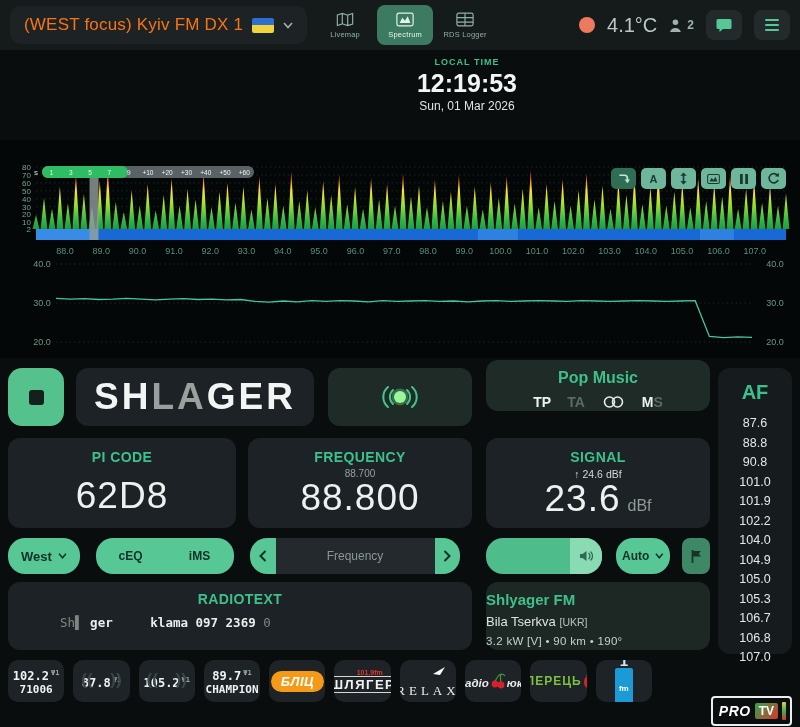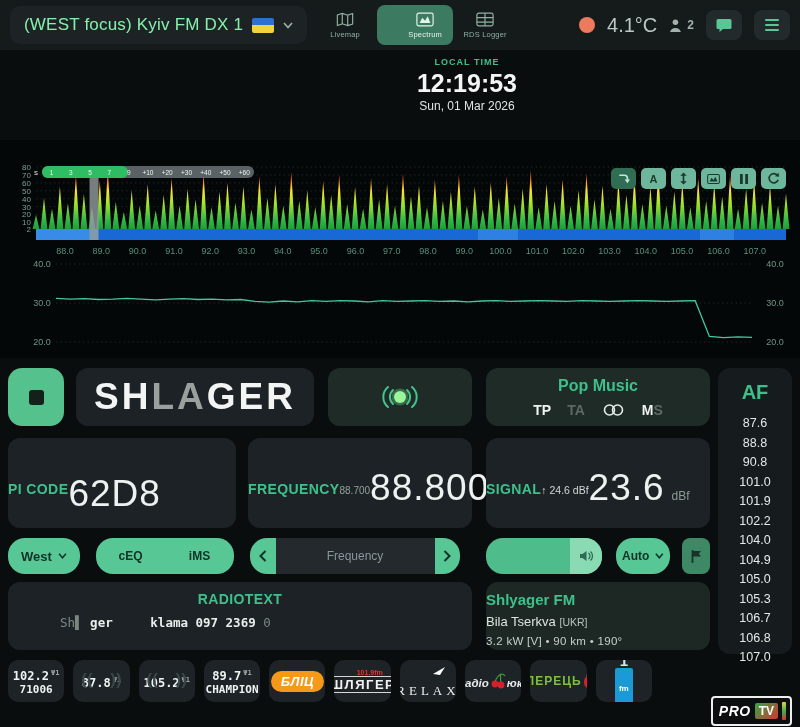--- a/index.html
+++ b/index.html
@@ -5,28 +5,28 @@
   html,body{margin:0;padding:0;background:#070a0a;}
   .app{position:relative;width:800px;height:727px;background:#0a0d0d;overflow:hidden;
        font-family:"Liberation Sans",sans-serif;color:#dfe5e2;}
   .graph-strip{position:absolute;left:0;top:140px;width:800px;height:218px;background:#040707;}
 
   
   .topbar{position:absolute;left:0;top:0;width:800px;height:50px;background:#151a1b;
           display:flex;align-items:center;padding:0 10px;box-sizing:border-box;gap:8px;}
   .title-pill{background:#1d2325;border-radius:10px;height:38px;display:flex;align-items:center;
               gap:9px;padding:0 14px;cursor:pointer;}
-  .title-text{font-size:17px;color:#86efac;letter-spacing:.2px;white-space:nowrap;}
+  .title-text{font-size:17px;color:#f97316;letter-spacing:.2px;white-space:nowrap;}
   .flag{width:22px;height:15px;border-radius:2px;overflow:hidden;display:inline-block;}
   .flag div{height:50%;}
   .flag .b{background:#2f6fd0;}.flag .y{background:#f2d33c;}
   .nav{display:flex;gap:4px;margin-left:2px;}
   .nav-item{width:56px;height:40px;border-radius:8px;display:flex;flex-direction:column;
             align-items:center;justify-content:center;gap:3px;color:#8fb1a2;cursor:pointer;}
-  .nav-item.active{background:#3d7a62;color:#e2f4ea;padding-left:20px;}
+  .nav-item.active{background:#3d7a62;color:#e2f4ea;}
   .nav-label{font-size:7.5px;letter-spacing:.2px;}
   .top-right{margin-left:auto;display:flex;align-items:center;gap:12px;}
   .temp-dot{width:16px;height:16px;border-radius:50%;background:#ed7a5c;}
   .temp-text{font-size:20px;font-weight:300;color:#bcc7c2;}
   .users{display:flex;align-items:center;gap:3px;color:#9fb3ab;font-size:12px;font-weight:700;}
   .sq-btn{width:36px;height:30px;border-radius:8px;background:#222a2c;border:none;display:flex;
           align-items:center;justify-content:center;cursor:pointer;}
   .burger{display:flex;flex-direction:column;gap:3px;}
   .burger div{width:14px;height:2px;background:#57c795;border-radius:1px;}
 
@@ -59,39 +59,39 @@
   .stop-btn{position:absolute;left:8px;top:368px;width:56px;height:58px;border-radius:14px;
             background:#55c18c;border:none;display:flex;align-items:center;justify-content:center;cursor:pointer;}
   .stop-inner{width:15px;height:15px;background:#13211a;border-radius:3px;}
 
   .ps-panel{left:76px;top:368px;width:238px;height:58px;display:flex;align-items:center;justify-content:center;}
   .ps-text{font-size:37px;font-weight:700;letter-spacing:3px;color:#f2f5f4;}
   .ps-text .dim{color:#9aa09e;}
 
   .stereo-panel{left:328px;top:368px;width:144px;height:58px;display:flex;align-items:center;justify-content:center;}
 
-  .pty-panel{left:486px;top:368px;width:224px;height:58px;padding-top:9px;}
+  .pty-panel{left:486px;top:360px;width:224px;height:51px;padding-top:9px;}
   .pty-label{font-size:16px;font-weight:700;color:#3ec08b;text-align:center;}
   .flags-row{margin-top:7px;display:flex;align-items:center;justify-content:center;gap:16px;
              font-size:14px;font-weight:700;color:#eef2f0;}
   .flag-off{color:#5c6a66;}
 
   .af-panel{left:718px;top:368px;width:74px;height:286px;background:#161c1e;text-align:center;}
   .af-title{font-size:20px;font-weight:700;color:#3ec08b;margin:13px 0 10px;}
   .af-item{font-size:12.5px;color:#e3e9e6;line-height:19.5px;cursor:pointer;}
 
   .pi-panel{left:8px;top:438px;width:228px;height:90px;}
   .freq-panel{left:248px;top:438px;width:224px;height:90px;}
   .sig-panel{left:486px;top:438px;width:224px;height:90px;}
-  .val-col{display:flex;flex-direction:row;align-items:center;height:100%;padding-top:11px;box-sizing:border-box;}
+  .val-col{display:flex;flex-direction:column;align-items:center;height:100%;padding-top:11px;box-sizing:border-box;}
   .big-val{font-size:37px;font-weight:300;letter-spacing:1px;color:#edf1ef;line-height:1.05;}
   .pi-panel .big-val{margin-top:12px;}
   .sub-val{font-size:10px;color:#95a09c;margin-top:3px;}
   .sig-sub{font-size:10.5px;color:#d2d9d6;margin-top:3px;}
-  .unit{font-size:12px;color:#8f9a96;font-weight:400;margin-left:7px;letter-spacing:0;}
+  .unit{font-size:16px;color:#8f9a96;font-weight:400;margin-left:7px;letter-spacing:0;}
 
   
   .ctl{position:absolute;top:538px;height:36px;box-sizing:border-box;border:none;cursor:pointer;}
   .pill{background:#57c795;border-radius:17px;color:#123127;font-weight:700;font-size:13px;
         display:flex;align-items:center;justify-content:center;gap:6px;}
   .sel-west{left:8px;width:72px;}
   .eq-pill{left:96px;width:138px;gap:0;}
   .eq-pill span{flex:1;text-align:center;font-size:12px;}
   .stepper{left:250px;width:210px;display:flex;border-radius:17px;overflow:hidden;}
   .step-btn{width:46px;background:#57c795;border:none;display:flex;align-items:center;justify-content:center;cursor:pointer;}

